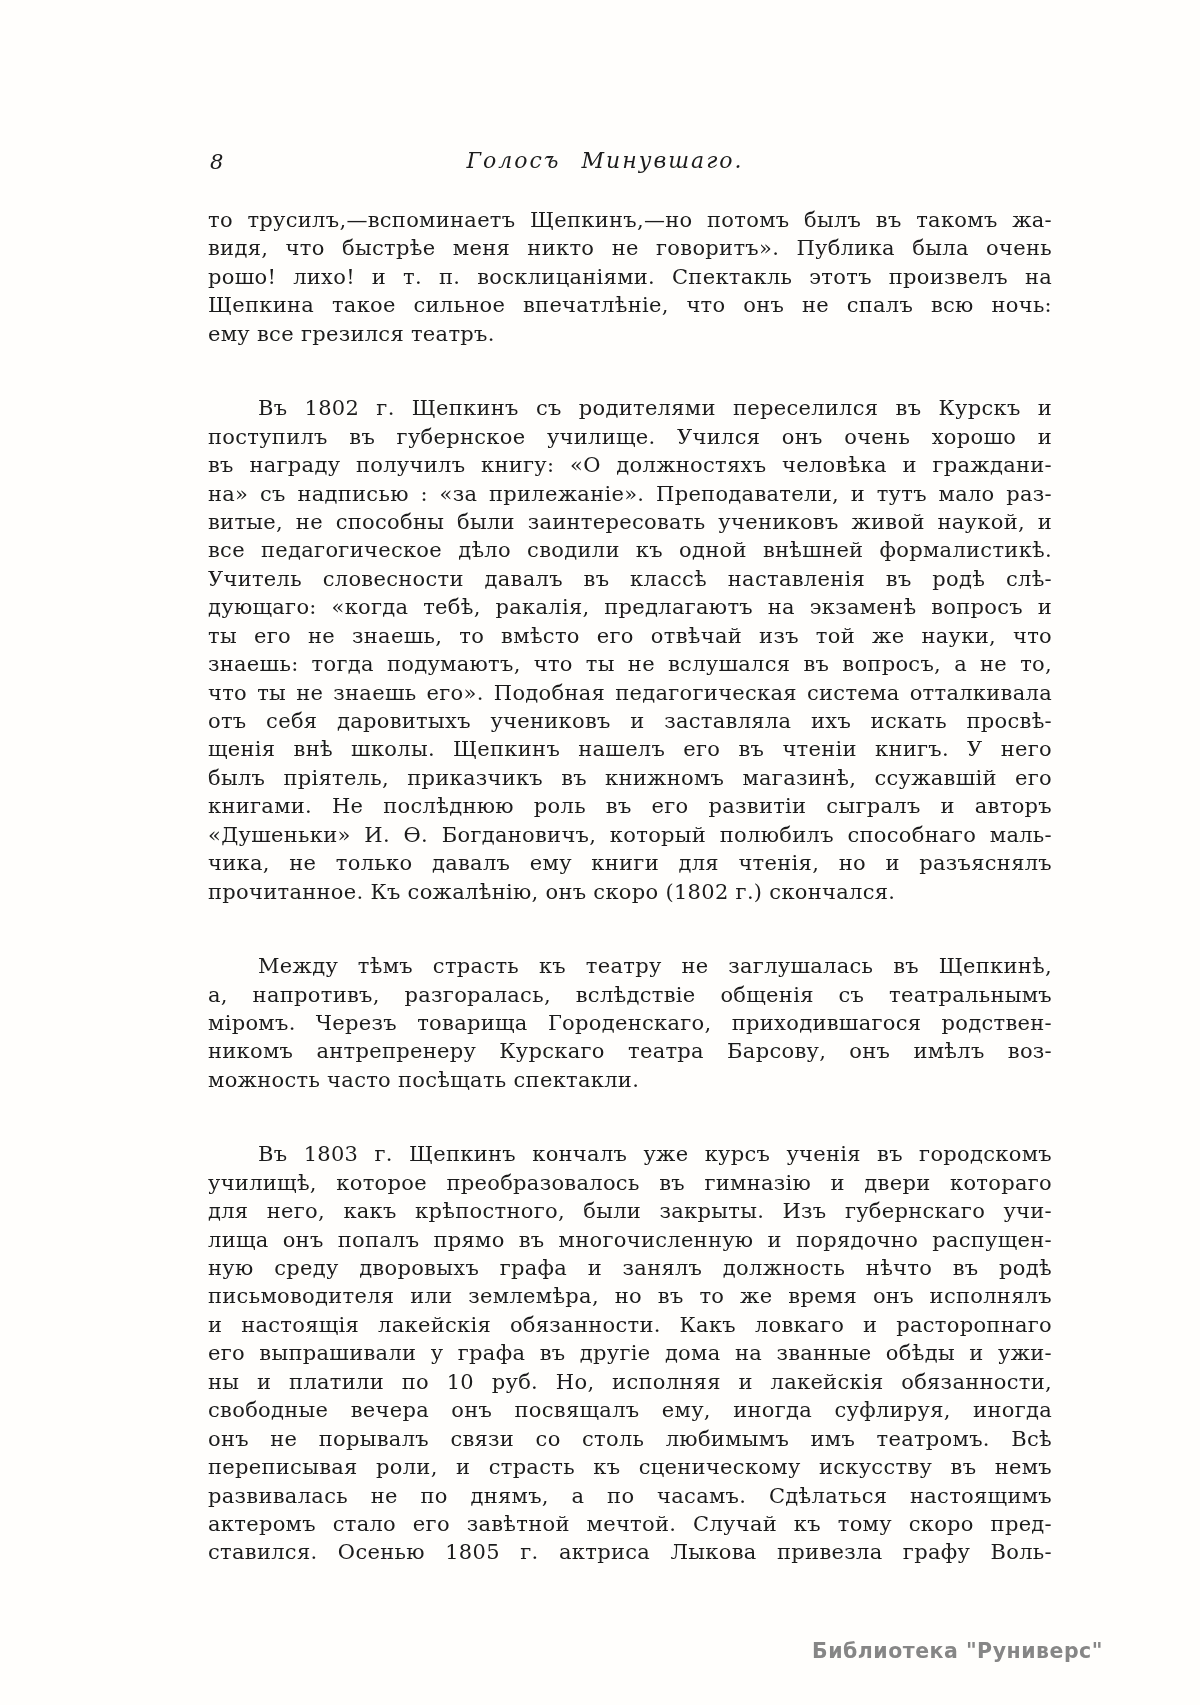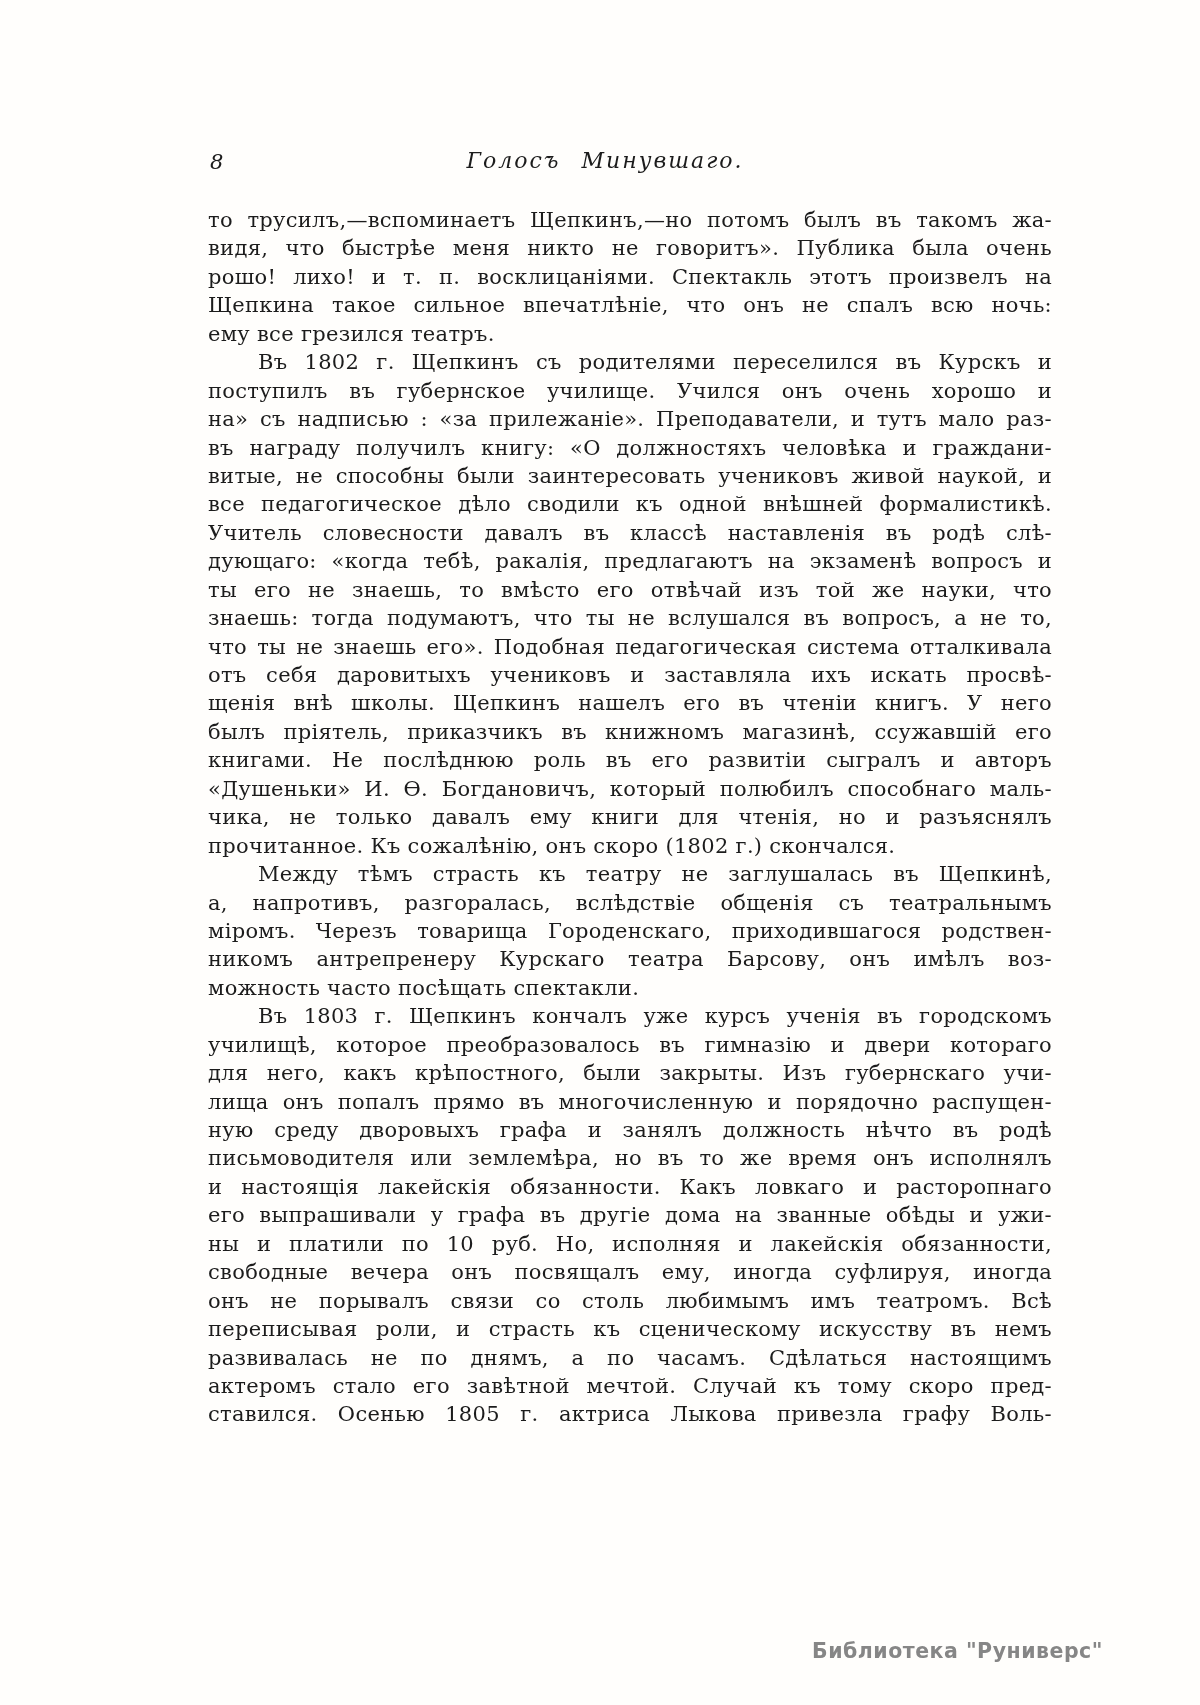--- a/index.html
+++ b/index.html
@@ -52,20 +52,21 @@
     height: 28.45px;
     line-height: 28.45px;
     letter-spacing: 0.3px;
     text-align: justify;
     text-align-last: justify;
     white-space: nowrap; 
   }
   .line { white-space: normal; }
   .line.first {
     text-indent: 50px;
+    margin-top: 46px;
   }
   .line.lastline {
     text-align: left;
     text-align-last: left;
   }
   .watermark {
     position: absolute;
     left: 812px;
     top: 1639px;
     font-family: "DejaVu Sans", "Liberation Sans", sans-serif;
@@ -87,22 +88,22 @@
   </div>
 
   <div class="body-text" id="body-text">
       <div class="line">то трусилъ,—вспоминаетъ Щепкинъ,—но потомъ былъ въ такомъ жа-</div>
       <div class="line">видя, что быстрѣе меня никто не говоритъ». Публика была очень</div>
       <div class="line">рошо! лихо! и т. п. восклицаніями. Спектакль этотъ произвелъ на</div>
       <div class="line">Щепкина такое сильное впечатлѣніе, что онъ не спалъ всю ночь:</div>
       <div class="line lastline">ему все грезился театръ.</div>
       <div class="line first">Въ 1802 г. Щепкинъ съ родителями переселился въ Курскъ и</div>
       <div class="line">поступилъ въ губернское училище. Учился онъ очень хорошо и</div>
+      <div class="line">въ награду получилъ книгу: «О должностяхъ человѣка и граждани-</div>
       <div class="line">на» съ надписью : «за прилежаніе». Преподаватели, и тутъ мало раз-</div>
-      <div class="line">въ награду получилъ книгу: «О должностяхъ человѣка и граждани-</div>
       <div class="line">витые, не способны были заинтересовать учениковъ живой наукой, и</div>
       <div class="line">все педагогическое дѣло сводили къ одной внѣшней формалистикѣ.</div>
       <div class="line">Учитель словесности давалъ въ классѣ наставленія въ родѣ слѣ-</div>
       <div class="line">дующаго: «когда тебѣ, ракалія, предлагаютъ на экзаменѣ вопросъ и</div>
       <div class="line">ты его не знаешь, то вмѣсто его отвѣчай изъ той же науки, что</div>
       <div class="line">знаешь: тогда подумаютъ, что ты не вслушался въ вопросъ, а не то,</div>
       <div class="line">что ты не знаешь его». Подобная педагогическая система отталкивала</div>
       <div class="line">отъ себя даровитыхъ учениковъ и заставляла ихъ искать просвѣ-</div>
       <div class="line">щенія внѣ школы. Щепкинъ нашелъ его въ чтеніи книгъ. У него</div>
       <div class="line">былъ пріятель, приказчикъ въ книжномъ магазинѣ, ссужавшій его</div>

